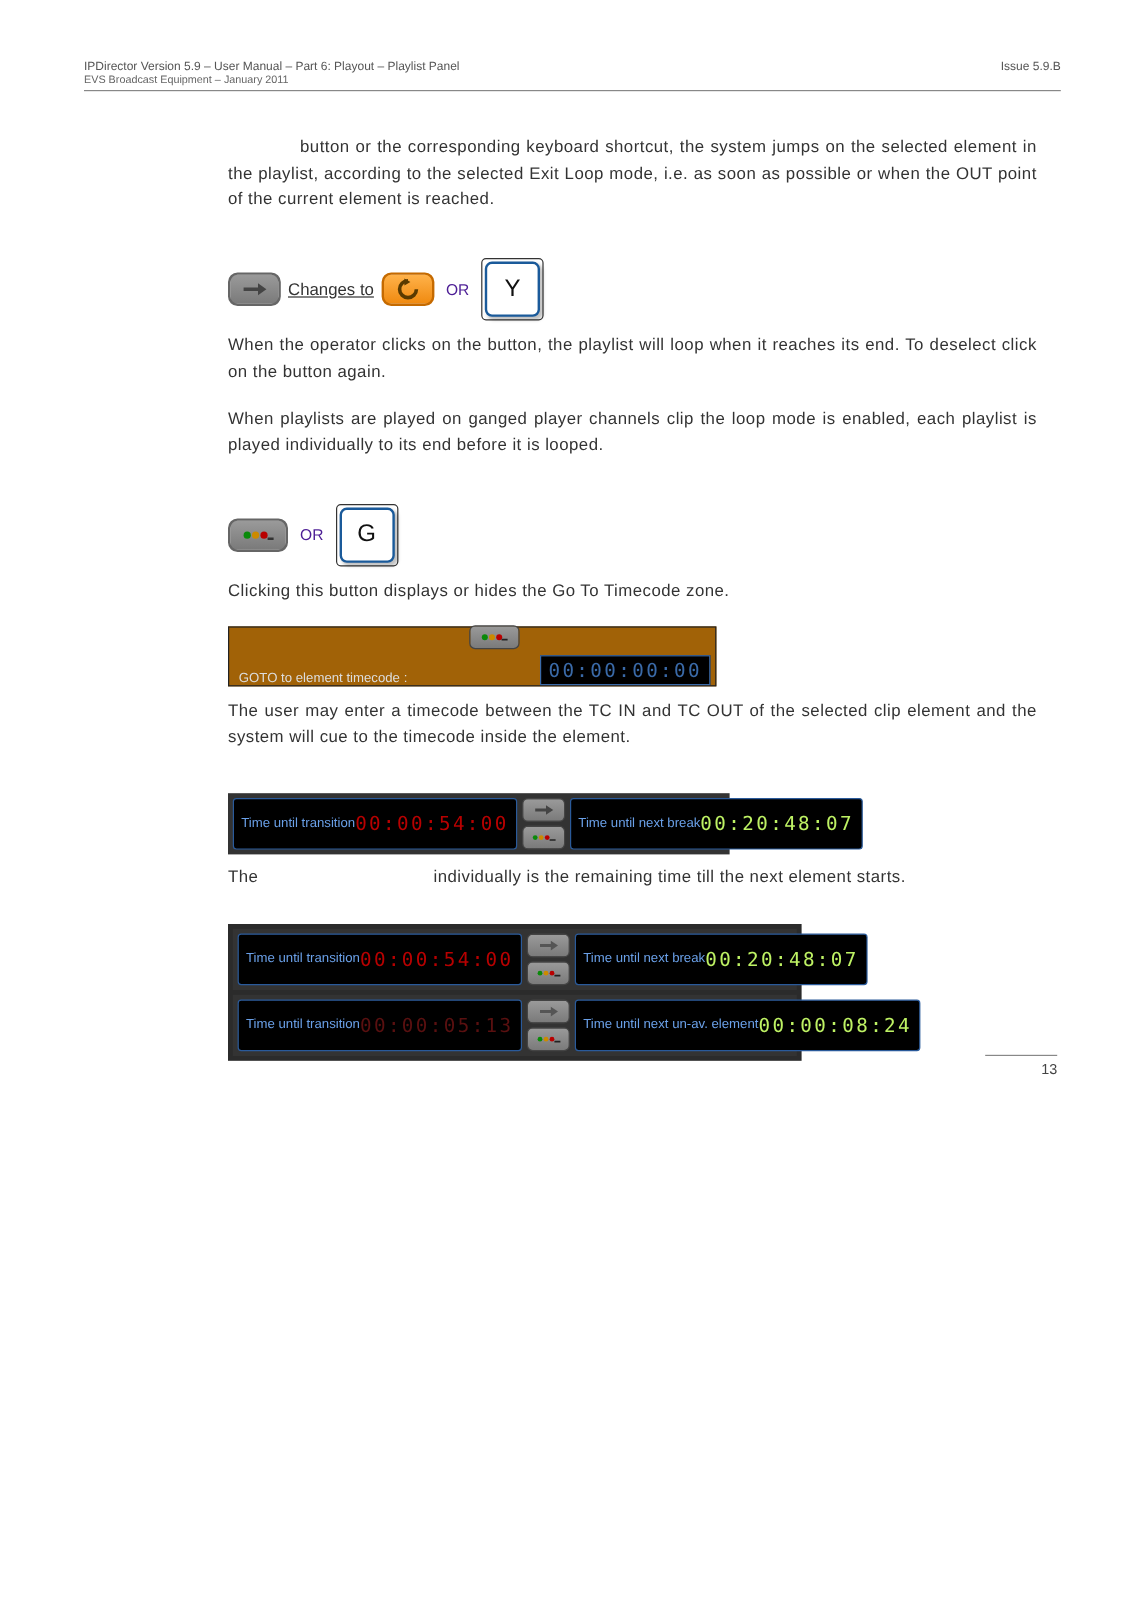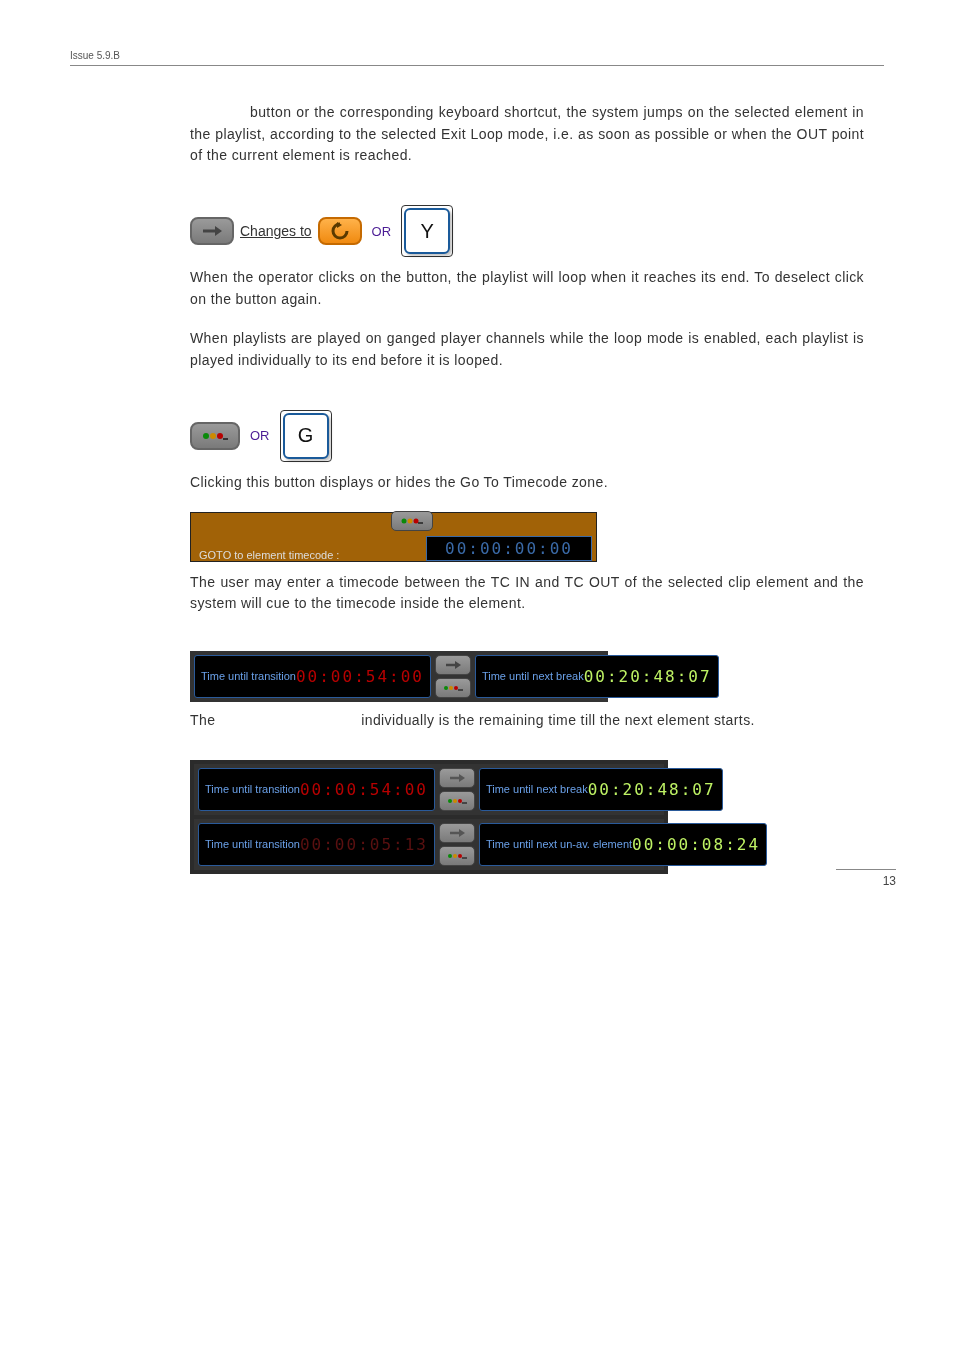--- a/index.html
+++ b/index.html
@@ -123,21 +123,21 @@
     align-items: center;
     justify-content: center;
   }
   .tc-box {
     background: #000;
     border: 1px solid #3a6aa8;
     color: #3a6aa8;
     font-family: monospace;
     font-size: 16px;
     letter-spacing: 2px;
-    padding: 2px 12px;
+    padding: 2px 0;
     margin-left: auto;
     margin-right: 4px;
     width: 140px;
     text-align: center;
   }
   .info-panel {
     background: #333;
     display: flex;
     align-items: stretch;
     width: 410px;
@@ -180,40 +180,44 @@
     border: 1px solid #444;
     border-radius: 5px;
     display: flex;
     align-items: center;
     justify-content: center;
   }
   svg.icon { display: block; }
   .footer {
     position: absolute;
     bottom: 26px;
-    right: 58px;
+    right: 73px;
     font-size: 12px;
     color: #444;
     border-top: 1px solid #888;
     padding-top: 4px;
     width: 60px;
     text-align: right;
   }
   .key-wrap {
     border: 1px solid #333;
     display: inline-flex;
     padding: 2px;
     border-radius: 4px;
   }
 </style>
 </head>
 <body>
 <div class="page">
 
   <div class="header-row">
+    <div>
+      <div>IPDirector Version 5.9 – User Manual – Part 6: Playout – Playlist Panel</div>
+      <div class="header-sub">EVS Broadcast Equipment – January 2011</div>
+    </div>
     <div>Issue 5.9.B</div>
   </div>
   <hr class="hr-line">
 
   <div class="content">
 
     <p class="body-text" style="text-indent:60px;margin-top:36px;">button or the corresponding keyboard shortcut, the system jumps on the selected element in the playlist, according to the selected Exit Loop mode, i.e. as soon as possible or when the OUT point of the current element is reached.</p>
 
     <div class="icon-row">
       <span class="btn-gray">
@@ -229,21 +233,21 @@
             <polygon points="8,1 13,4 8,7" fill="#5a3a00"></polygon>
           </svg>
       </span>
       <span class="or-label">OR</span>
       <span class="key-wrap">
         <span class="key-box">Y</span>
       </span>
     </div>
 
     <p class="body-text">When the operator clicks on the           button, the playlist will loop when it reaches its end. To deselect            click on the           button again.</p>
-    <p class="body-text">When playlists are played on ganged player channels while the loop mode is enabled, each playlist is played individually to its end before it is looped.</p>
+    <p class="body-text">When playlists are played on ganged player channels clip the loop mode is enabled, each playlist is played individually to its end before it is looped.</p>
 
     <div class="icon-row">
       <span class="btn-gray" style="width:50px;">
         <svg class="icon" width="28" height="10" viewBox="0 0 28 10">
             <circle cx="5" cy="5" r="3" fill="#0a8a0a"></circle>
             <circle cx="12" cy="5" r="3" fill="#cc8a00"></circle>
             <circle cx="19" cy="5" r="3" fill="#b80000"></circle>
             <line x1="22" y1="8" x2="27" y2="8" stroke="#333" stroke-width="2"></line>
           </svg>
       </span>

